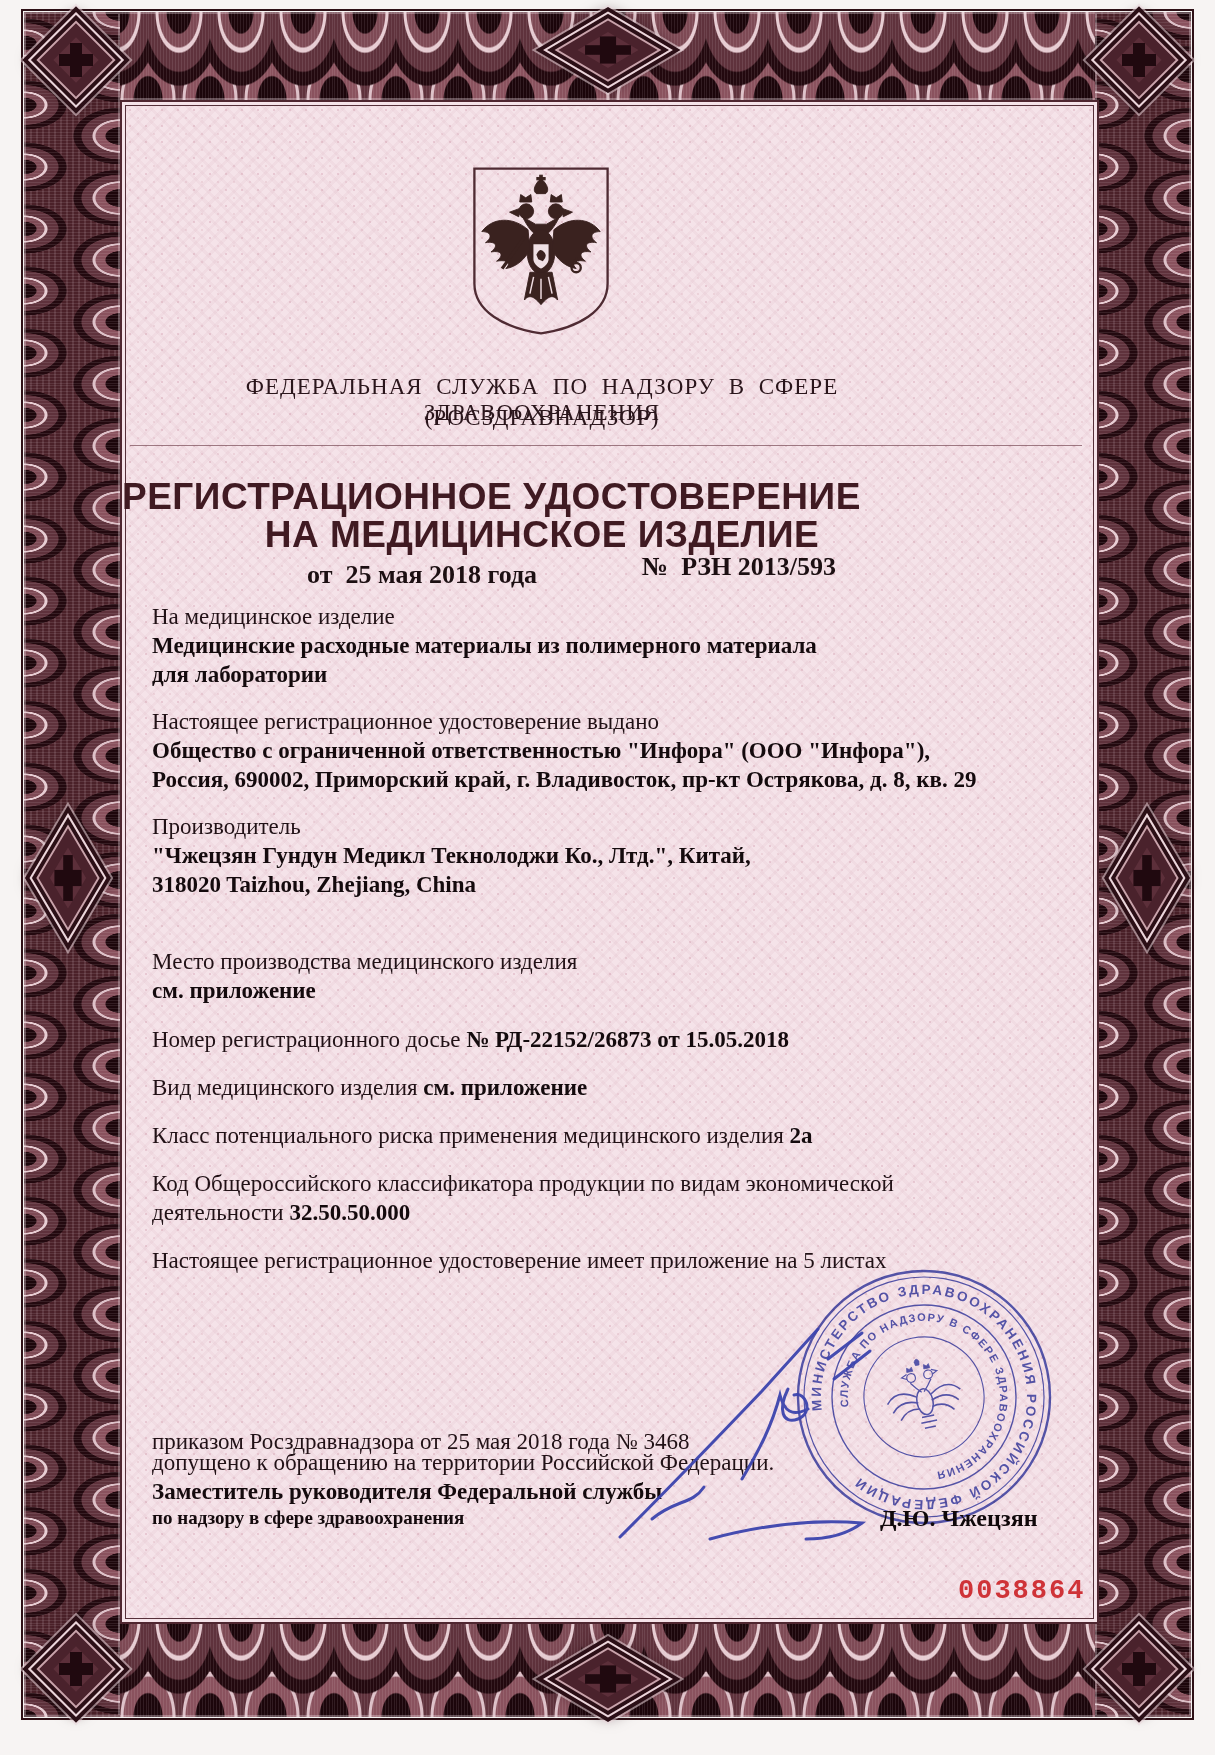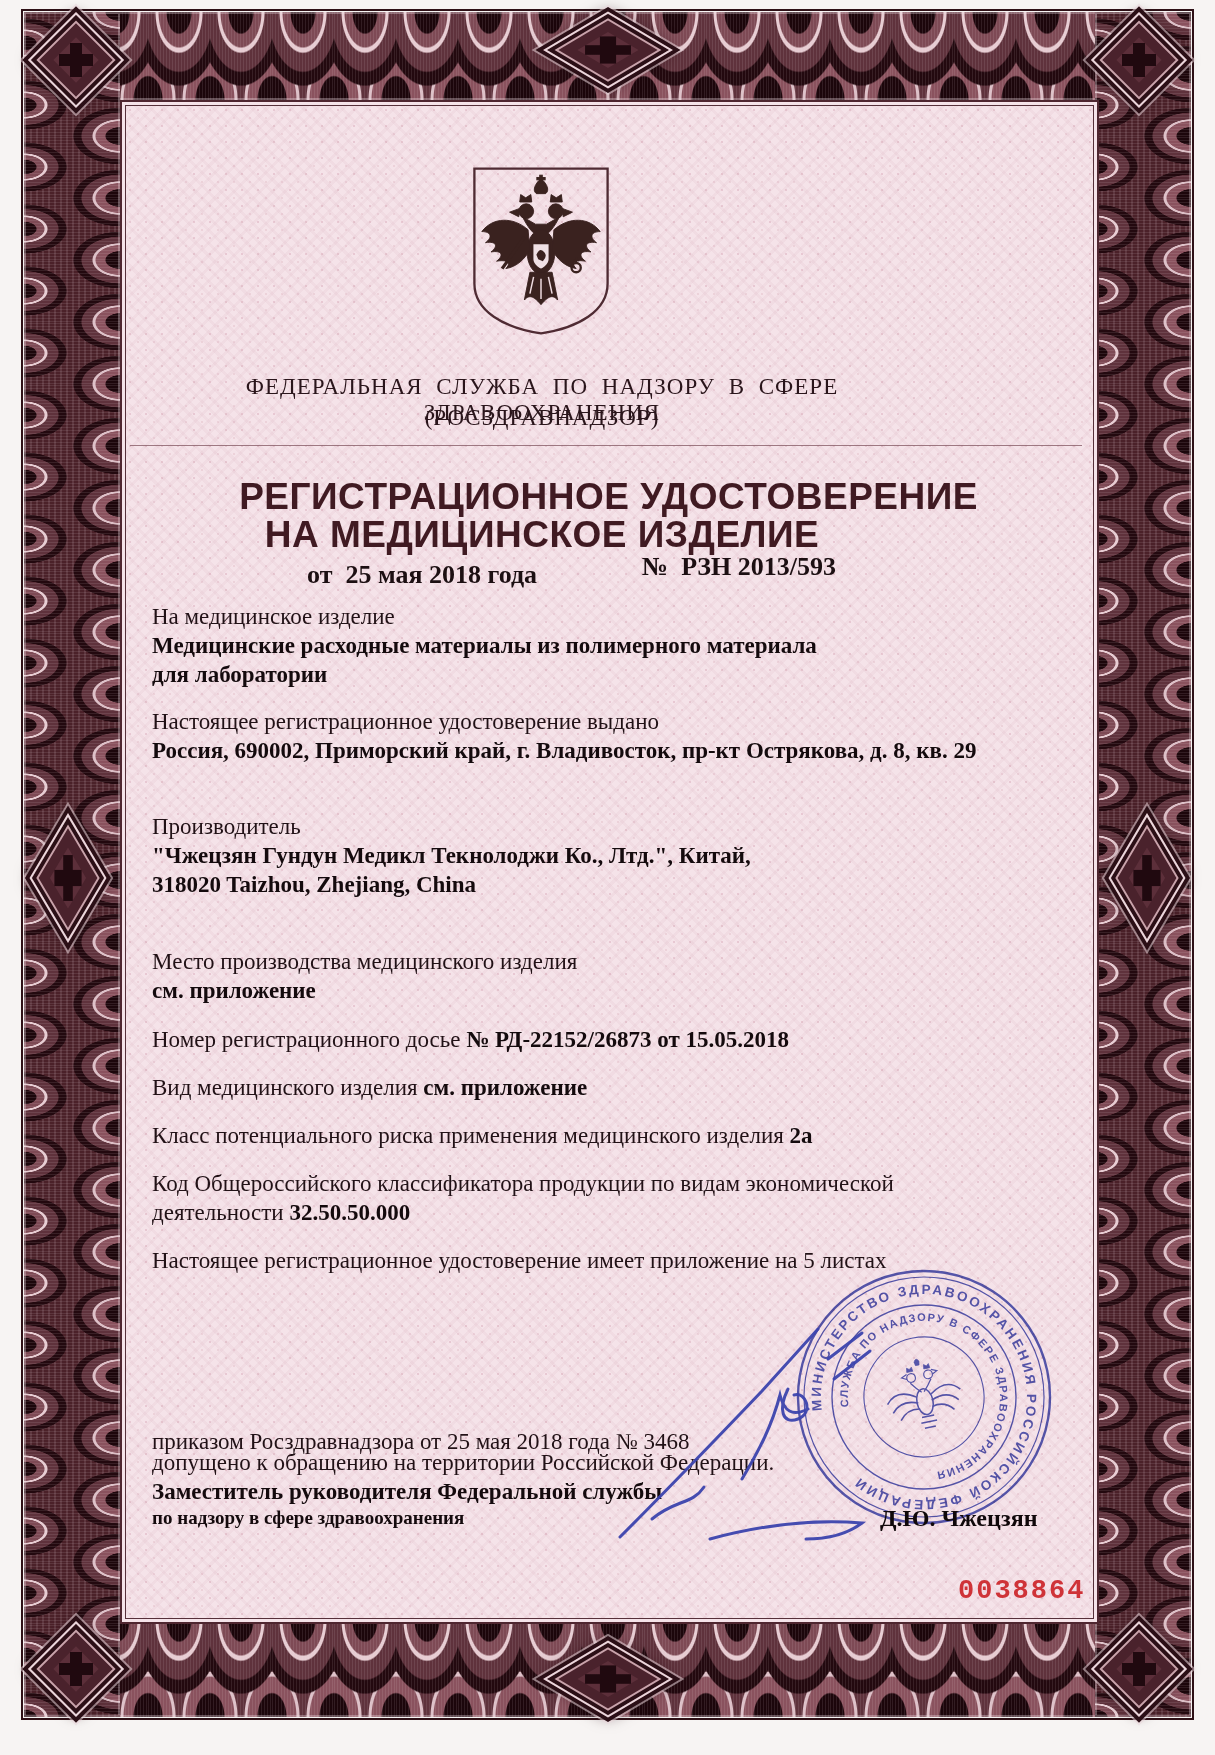--- a/index.html
+++ b/index.html
@@ -57,21 +57,21 @@
            radial-gradient(rgba(201,140,158,.20) 1px,transparent 1.4px),
            repeating-linear-gradient(45deg,rgba(214,170,184,.13) 0 3px,transparent 3px 9px),
            repeating-linear-gradient(-45deg,rgba(214,170,184,.13) 0 3px,transparent 3px 9px);
          background-size:16px 16px,16px 16px,auto,auto;
          background-position:0 0,8px 8px,0 0,0 0;}
   .abs{position:absolute;}
   .coa{left:345px;top:58px;}
   .auth1{left:0;top:272px;width:840px;text-align:center;font-size:23px;letter-spacing:1px;word-spacing:7px;color:#2a151b;}
   .auth2{left:0;top:303px;width:840px;text-align:center;font-size:23px;letter-spacing:1px;color:#2a151b;}
   .hdr-line{left:8px;top:343px;width:952px;height:0;border-top:1.5px solid #8e6570;opacity:.85;}
-  .title1{left:16px;top:374px;width:840px;text-align:right;font-family:"Liberation Sans",sans-serif;
+  .title1{left:0;top:374px;width:840px;text-align:left;font-family:"Liberation Sans",sans-serif;
           font-weight:700;font-size:37px;color:#401a22;letter-spacing:.5px;}
   .title2{left:0;top:412px;width:840px;text-align:center;font-family:"Liberation Sans",sans-serif;
           font-weight:700;font-size:37px;color:#401a22;letter-spacing:.5px;}
   .docdate{left:185px;top:458px;font-size:26px;font-weight:700;color:#1c0f12;white-space:pre;}
   .docnum{left:520px;top:450px;font-size:26px;font-weight:700;color:#1c0f12;white-space:pre;}
   
   .field{left:30px;width:915px;font-size:23px;line-height:29px;color:#211116;}
   .fline{white-space:nowrap;}
   .field b{color:#140a0d;}
   .f0{top:500px;} .f1{top:605px;font-family:Liberation Serif, serif;} .f2{top:710px;} .f3{top:845px;}
@@ -178,20 +178,21 @@
     <div class="abs docnum">№  РЗН 2013/593</div>
 
     <div class="abs field f0">
       <div class="fline">На медицинское изделие</div>
       <div class="fline"><b>Медицинские расходные материалы из полимерного материала</b></div>
       <div class="fline"><b>для лаборатории</b></div>
     </div>
 
     <div class="abs field f1">
       <div class="fline">Настоящее регистрационное удостоверение выдано</div>
+      <div class="fline"><b>Общество с ограниченной ответственностью "Инфора" (ООО "Инфора"),</b></div>
       <div class="fline"><b>Россия, 690002, Приморский край, г. Владивосток, пр-кт Острякова, д. 8, кв. 29</b></div>
     </div>
 
     <div class="abs field f2">
       <div class="fline">Производитель</div>
       <div class="fline"><b>"Чжецзян Гундун Медикл Текнолоджи Ко., Лтд.", Китай,</b></div>
       <div class="fline"><b>318020 Taizhou, Zhejiang, China</b></div>
     </div>
 
     <div class="abs field f3">

